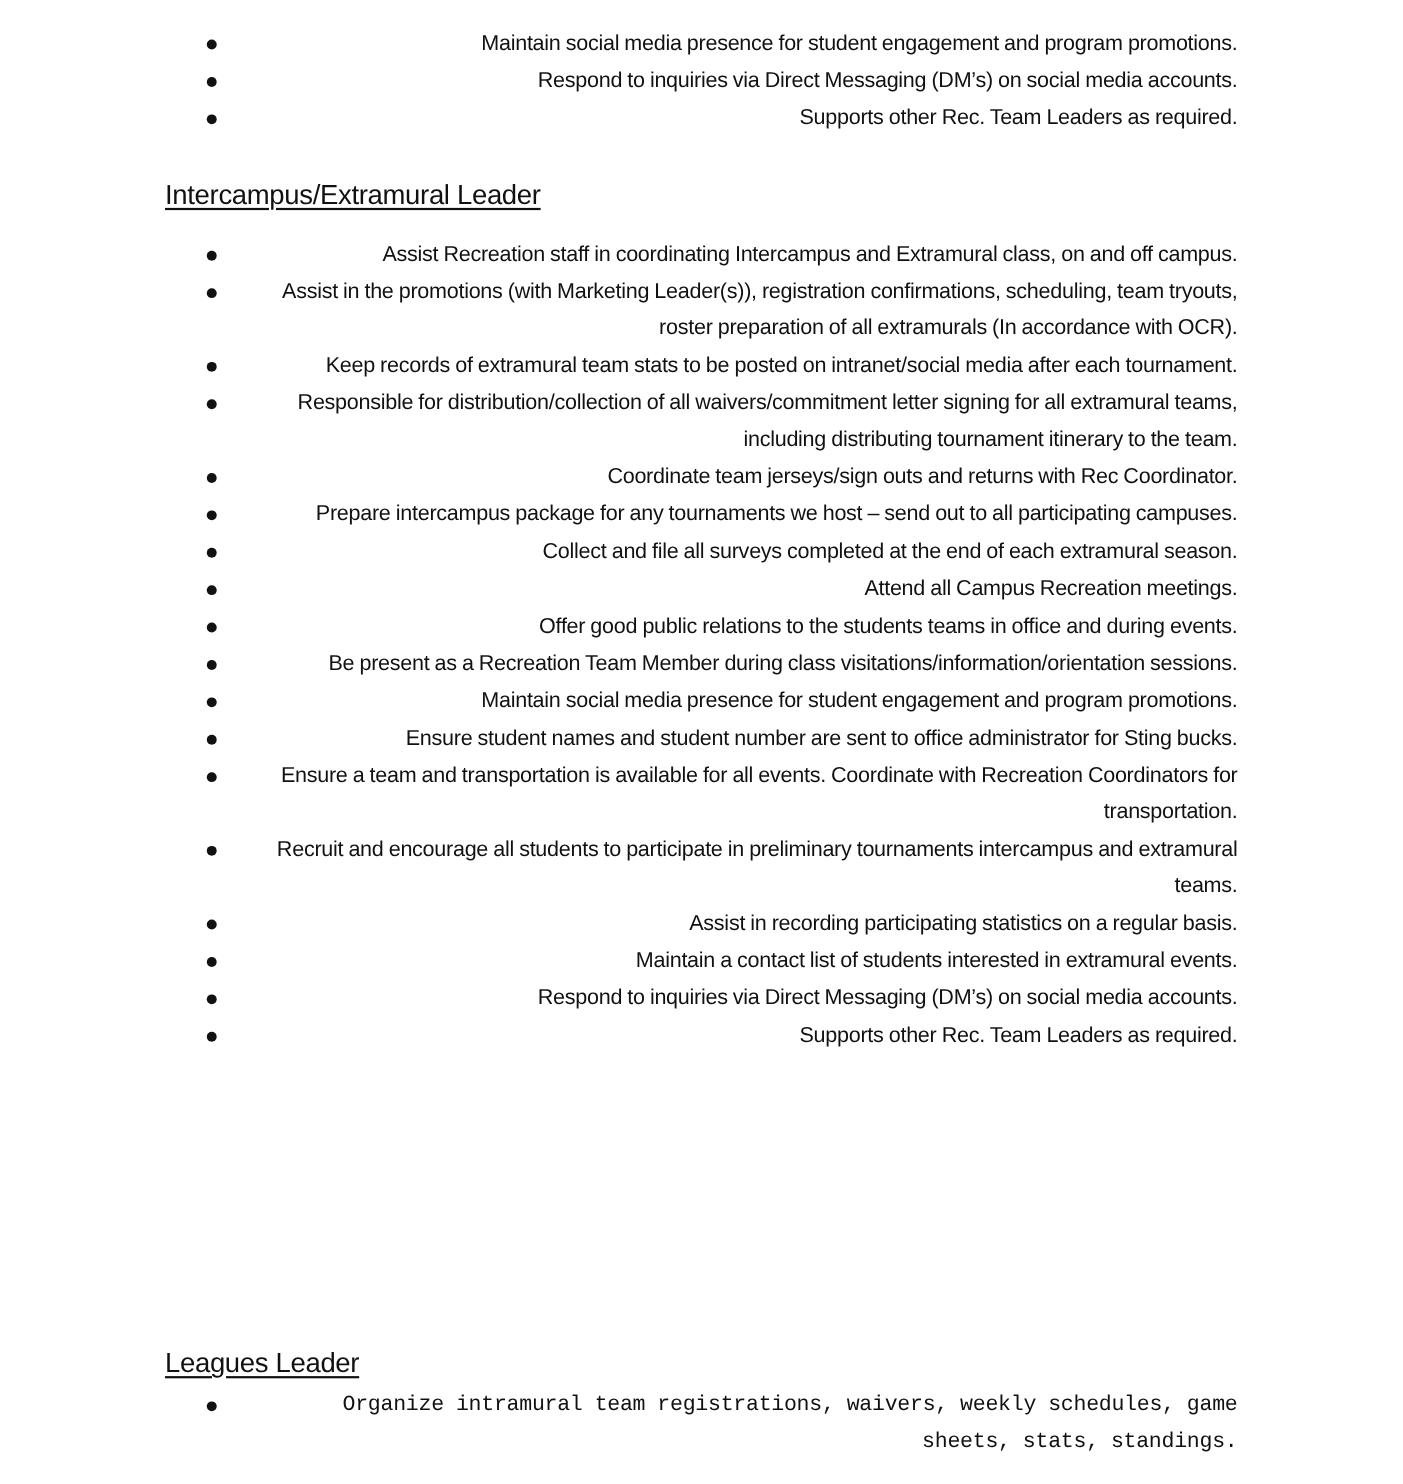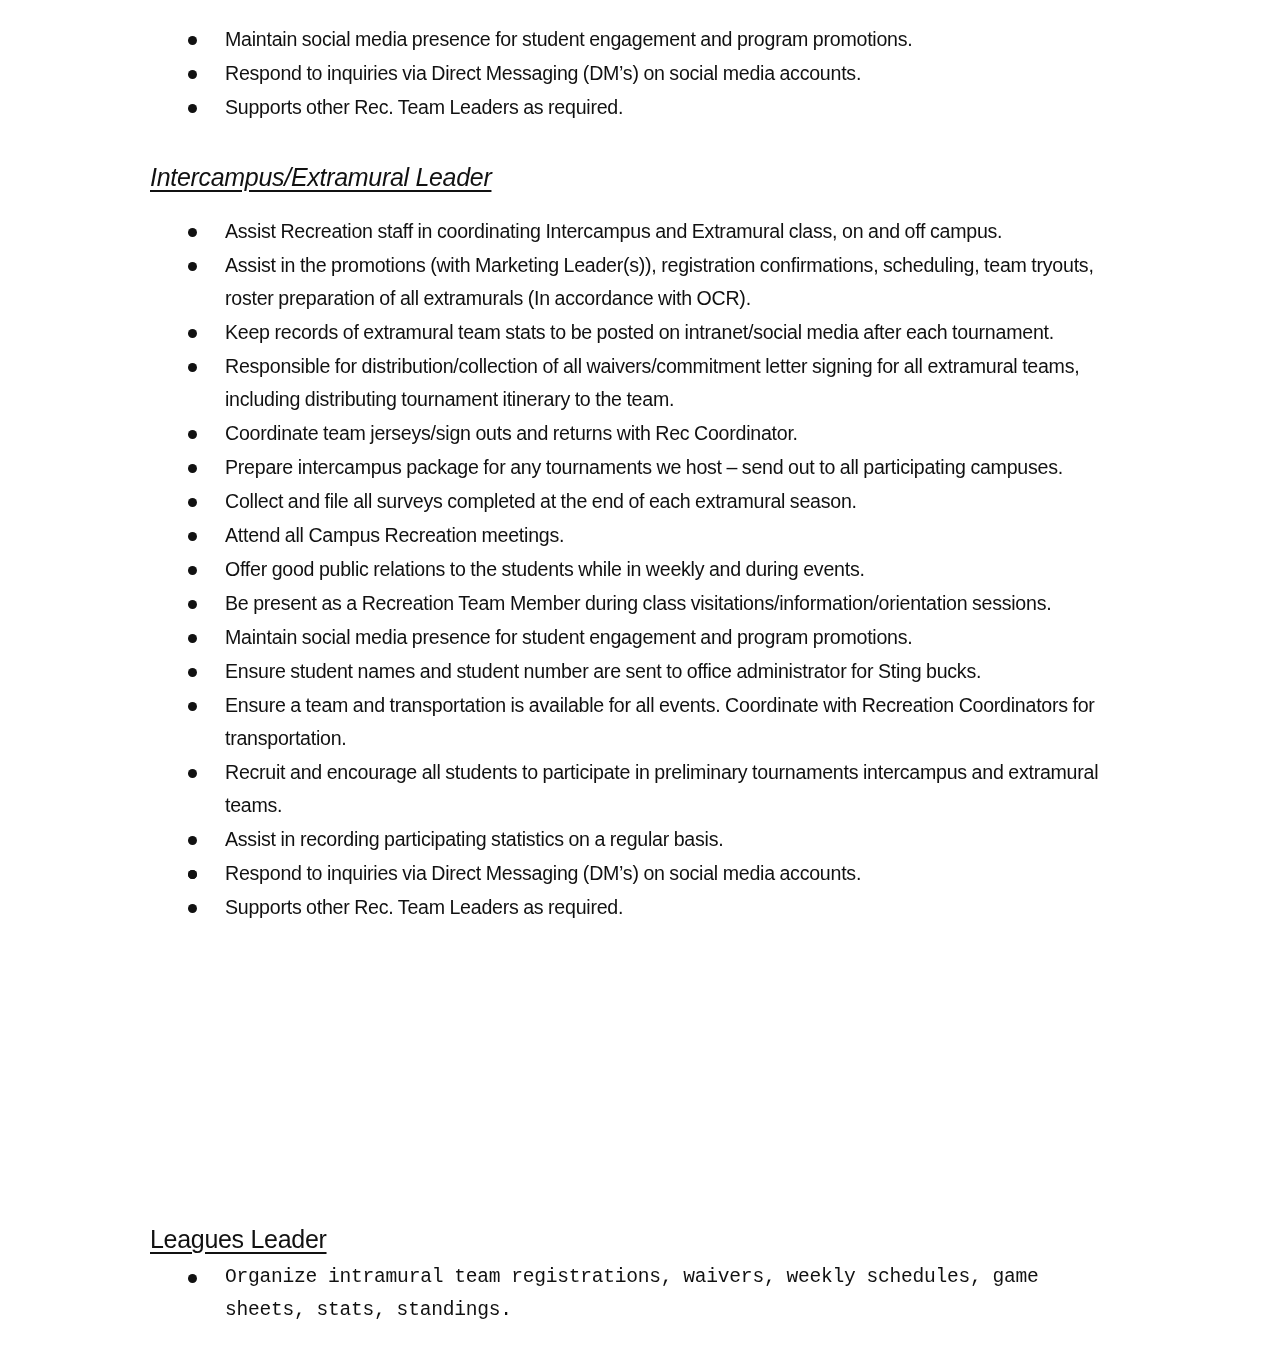--- a/index.html
+++ b/index.html
@@ -22,20 +22,21 @@
       width: 1275px;
       height: 1349px;
     }
     .list {
       position: absolute;
       left: 0;
       margin: 0;
       padding: 0;
       list-style: none;
       width: 1275px;
+      text-align: right;
     }
     .item {
       position: relative;
       padding-left: 225px;
       width: 900px;
       font-size: 19.6px;
       line-height: 33px;
       letter-spacing: -0.25px;
       word-spacing: -0.5px;
       margin-bottom: 1px;
@@ -66,39 +67,39 @@
 <body>
 
 <div class="page">
 
   <ul class="list" style="top:23px;">
     <li class="item"><span class="bullet"></span><span>Maintain social media presence for student engagement and program promotions.</span></li>
     <li class="item"><span class="bullet"></span><span>Respond to inquiries via Direct Messaging (DM’s) on social media accounts.</span></li>
     <li class="item"><span class="bullet"></span><span>Supports other Rec. Team Leaders as required.</span></li>
   </ul>
 
-  <h2 class="heading" style="top:161px;font-style:italic;">Intercampus/Extramural Leader</h2>
+  <h2 class="heading" style="top:161px;">Intercampus/Extramural Leader</h2>
 
   <ul class="list" style="top:215px;">
     <li class="item"><span class="bullet"></span><span>Assist Recreation staff in coordinating Intercampus and Extramural class, on and off campus.</span></li>
     <li class="item"><span class="bullet"></span><span>Assist in the promotions (with Marketing Leader(s)), registration confirmations, scheduling, team tryouts, roster preparation of all extramurals (In accordance with OCR).</span></li>
     <li class="item"><span class="bullet"></span><span>Keep records of extramural team stats to be posted on intranet/social media after each tournament.</span></li>
     <li class="item"><span class="bullet"></span><span>Responsible for distribution/collection of all waivers/commitment letter signing for all extramural teams, including distributing tournament itinerary to the team.</span></li>
     <li class="item"><span class="bullet"></span><span>Coordinate team jerseys/sign outs and returns with Rec Coordinator.</span></li>
     <li class="item"><span class="bullet"></span><span>Prepare intercampus package for any tournaments we host – send out to all participating campuses.</span></li>
     <li class="item"><span class="bullet"></span><span>Collect and file all surveys completed at the end of each extramural season.</span></li>
     <li class="item"><span class="bullet"></span><span>Attend all Campus Recreation meetings.</span></li>
-    <li class="item"><span class="bullet"></span><span>Offer good public relations to the students while in weekly and during events.</span></li>
+    <li class="item"><span class="bullet"></span><span>Offer good public relations to the students teams in office and during events.</span></li>
     <li class="item"><span class="bullet"></span><span>Be present as a Recreation Team Member during class visitations/information/orientation sessions.</span></li>
     <li class="item"><span class="bullet"></span><span>Maintain social media presence for student engagement and program promotions.</span></li>
     <li class="item"><span class="bullet"></span><span>Ensure student names and student number are sent to office administrator for Sting bucks.</span></li>
     <li class="item"><span class="bullet"></span><span>Ensure a team and transportation is available for all events. Coordinate with Recreation Coordinators for transportation.</span></li>
     <li class="item"><span class="bullet"></span><span>Recruit and encourage all students to participate in preliminary tournaments intercampus and extramural teams.</span></li>
     <li class="item"><span class="bullet"></span><span>Assist in recording participating statistics on a regular basis.</span></li>
-    <li class="item"><span class="bullet"></span></li>
+    <li class="item"><span class="bullet"></span><span>Maintain a contact list of students interested in extramural events.</span></li>
     <li class="item"><span class="bullet"></span><span>Respond to inquiries via Direct Messaging (DM’s) on social media accounts.</span></li>
     <li class="item"><span class="bullet"></span><span>Supports other Rec. Team Leaders as required.</span></li>
   </ul>
 
   <h2 class="heading" style="top:1223px;text-align:center;">Leagues Leader</h2>
 
   <ul class="list" style="top:1261px;font-family:Liberation Mono, monospace;">
     <li class="item"><span class="bullet"></span><span>Organize intramural team registrations, waivers, weekly schedules, game sheets, stats, standings.</span></li>
   </ul>
 

